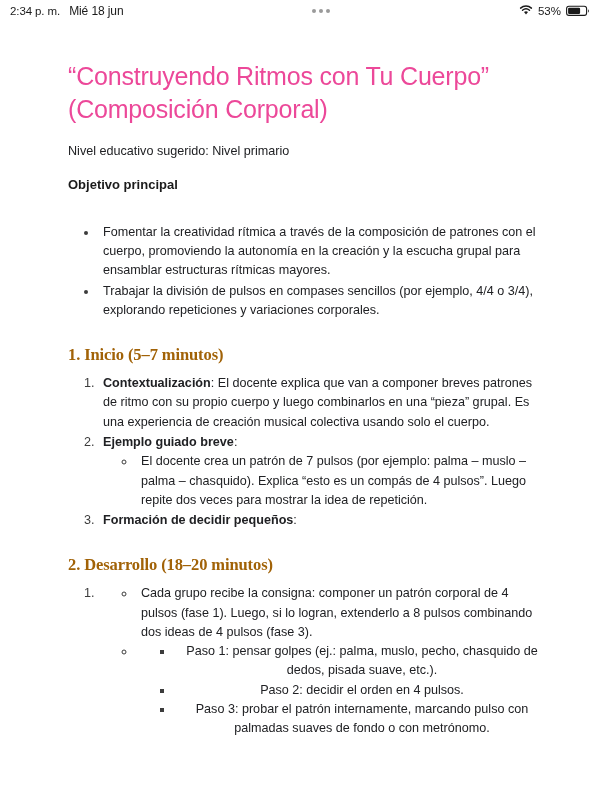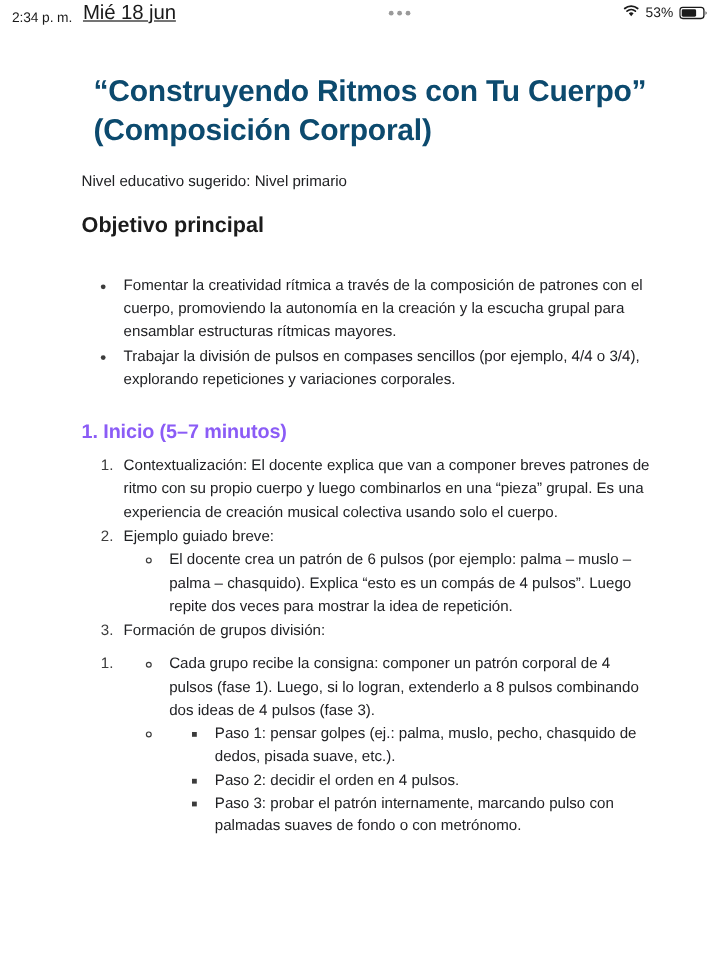--- a/index.html
+++ b/index.html
@@ -22,26 +22,26 @@
     display: flex;
     align-items: center;
     padding: 0 10px 0 10px;
     font-size: 11px;
     color: #1a1a1a;
     box-sizing: border-box;
     background: #ffffff;
   }
   .status-left {
     display: flex;
-    align-items: flex-end;
+    align-items: center;
     gap: 9px;
     white-space: nowrap;
   }
   .status-time { font-size: 11.5px; letter-spacing: -0.1px; }
-  .status-date { font-size: 17px; letter-spacing: -0.1px; text-decoration: underline; }
+  .status-date { font-size: 12px; letter-spacing: -0.1px; }
   .status-center {
     flex: 1;
     display: flex;
     justify-content: center;
     align-items: center;
   }
   .dots {
     display: flex;
     gap: 3px;
   }
@@ -62,44 +62,45 @@
   .battery-pct { font-size: 11.5px; }
   .battery-icon { display: flex; align-items: center; }
 
   
   .doc {
     padding: 0 55px 0 68px;
     box-sizing: border-box;
   }
   .doc-title {
     font-size: 25px;
-    font-weight: 700;
+    font-weight: 400;
     line-height: 1.32;
-    margin: 38px 0 0 10px;
+    margin: 38px 0 0 0;
     letter-spacing: -0.2px;
-    color: #0c4a6e;
+    color: #ec4899;
   }
   .subtitle {
     font-size: 12.6px;
     line-height: 1.5;
     margin: 16px 0 0 0;
     color: #202124;
   }
   .h-bold {
-    font-size: 18px;
+    font-size: 13px;
     font-weight: bold;
     margin: 16px 0 0 0;
     color: #1b1b1b;
   }
   h2.section {
     font-size: 16.5px;
     font-weight: bold;
     margin: 25px 0 0 0;
     letter-spacing: -0.1px;
-    color: #8b5cf6;
+    color: #a16207;
+    font-family: Liberation Serif, serif;
   }
 
   ul.lvl1, ol.lvl1 {
     margin: 9px 0 0 0;
     padding-left: 30px;
   }
   ul.lvl1 { list-style: disc; margin-top: 31px; }
   ol.lvl1 { list-style: decimal; }
   ul.lvl1 > li, ol.lvl1 > li {
     font-size: 12.6px;
@@ -122,23 +123,24 @@
   ul.lvl3 {
     margin: 0;
     padding-left: 33px;
     list-style: square;
   }
   ul.lvl3 > li {
     font-size: 12.6px;
     line-height: 1.53;
     padding-left: 5px;
     margin: 0;
+    text-align: center;
   }
   li::marker { color: #3c3c3c; }
-  b, .b { font-weight: normal; }
+  b, .b { font-weight: bold; }
 </style>
 </head>
 <body>
 
 <div class="status-bar">
   <div class="status-left">
     <span class="status-time">2:34 p. m.</span>
     <span class="status-date">Mié 18 jun</span>
   </div>
   <div class="status-center">
@@ -182,28 +184,29 @@
 
   <h2 class="section">1. Inicio (5–7 minutos)</h2>
 
   <ol class="lvl1">
     <li>
       <b class="b">Contextualización</b><span>: El docente explica que van a componer breves patrones de ritmo con su propio cuerpo y luego combinarlos en una “pieza” grupal. Es una experiencia de creación musical colectiva usando solo el cuerpo.</span>
     </li>
     <li>
       <b class="b">Ejemplo guiado breve</b><span>:</span>
       <ul class="lvl2">
-        <li>El docente crea un patrón de 6 pulsos (por ejemplo: palma – muslo – palma – chasquido). Explica “esto es un compás de 4 pulsos”. Luego repite dos veces para mostrar la idea de repetición.</li>
+        <li>El docente crea un patrón de 7 pulsos (por ejemplo: palma – muslo – palma – chasquido). Explica “esto es un compás de 4 pulsos”. Luego repite dos veces para mostrar la idea de repetición.</li>
       </ul>
     </li>
     <li>
-      <b class="b">Formación de grupos división</b><span>:</span>
+      <b class="b">Formación de decidir pequeños</b><span>:</span>
     </li>
   </ol>
 
+  <h2 class="section">2. Desarrollo (18–20 minutos)</h2>
 
   <ol class="lvl1">
     <li>
       <ul class="lvl2">
         <li>Cada grupo recibe la consigna: componer un patrón corporal de 4 pulsos (fase 1). Luego, si lo logran, extenderlo a 8 pulsos combinando dos ideas de 4 pulsos (fase 3).</li>
         <li>
           <ul class="lvl3">
             <li>Paso 1: pensar golpes (ej.: palma, muslo, pecho, chasquido de dedos, pisada suave, etc.).</li>
             <li>Paso 2: decidir el orden en 4 pulsos.</li>
             <li>Paso 3: probar el patrón internamente, marcando pulso con palmadas suaves de fondo o con metrónomo.</li>

